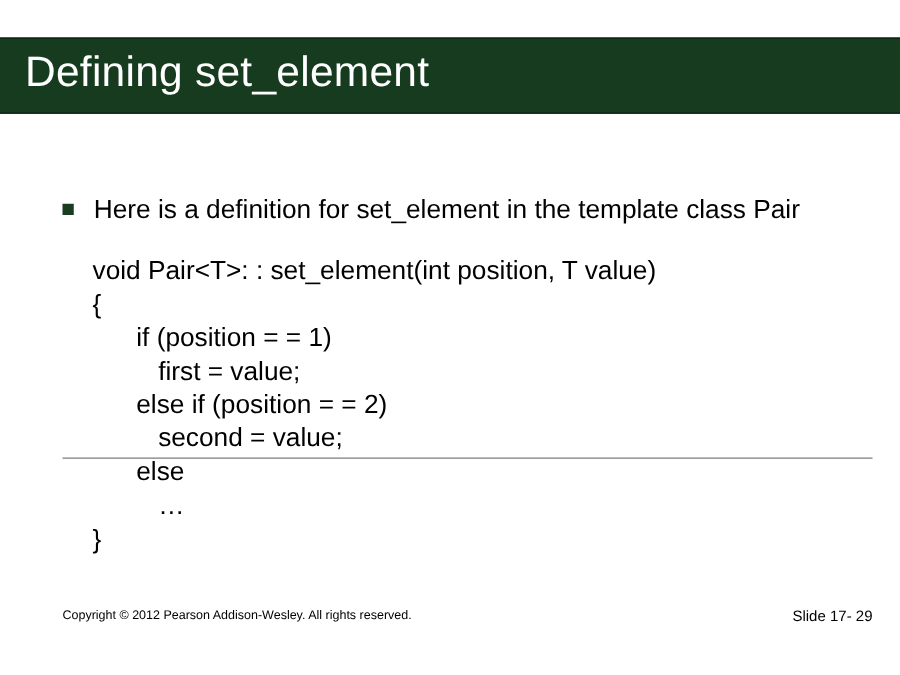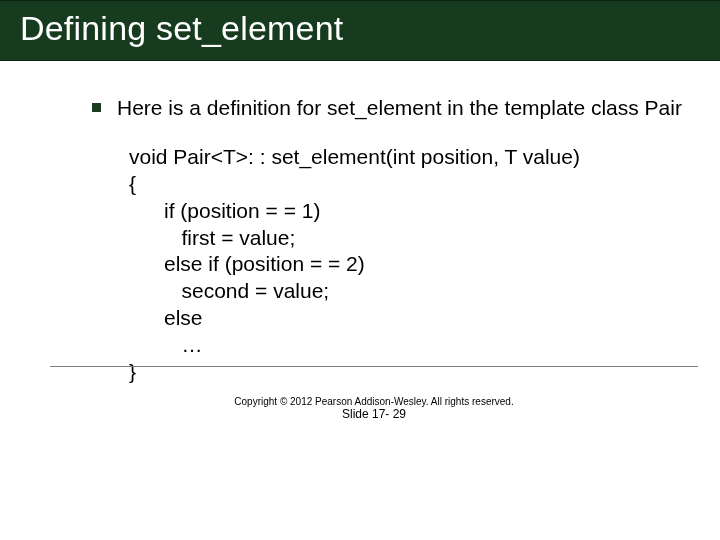--- a/index.html
+++ b/index.html
@@ -3,41 +3,42 @@
 <meta charset="utf-8">
 <style>
   * { margin: 0; padding: 0; box-sizing: border-box; }
   html, body { width: 720px; height: 540px; font-family: Arial, Helvetica, sans-serif; background: #ffffff; }
   .slide {
     width: 720px;
     height: 403px;
     display: flex;
     flex-direction: column;
     position: relative;
+    gap: 30px;
   }
   .top-band {
     background: #000000;
     height: 22px;
     width: 100%;
   }
   .title-band {
     background: #163b1e;
     padding: 8px 20px 12px 20px;
     border-top: 1px solid #0a2010;
     border-bottom: 1px solid #0a2010;
   }
   .title {
     color: #ffffff;
     font-size: 34px;
     font-weight: 400;
     letter-spacing: 0.2px;
   }
   .body-area {
     flex: 1 1 auto;
-    padding: 34px 20px 10px 92px;
+    padding: 34px 20px 10px 50px;
     color: #000000;
     font-size: 21px;
     line-height: 1.28;
   }
   .bullet-row {
     display: flex;
     align-items: flex-start;
     gap: 16px;
     margin-bottom: 22px;
   }
@@ -45,31 +46,30 @@
     width: 9px;
     height: 9px;
     background: #1a3d22;
     margin-top: 8px;
     flex: 0 0 auto;
   }
   .bullet-text {
     flex: 1 1 auto;
   }
   .code {
-    margin-left: 37px;
+    margin-left: 24px;
     white-space: pre;
     font-family: Arial, Helvetica, sans-serif;
   }
   .footer {
     display: flex;
     align-items: center;
     justify-content: space-between;
     padding: 0 22px 14px 50px;
     width: 100%;
-    flex-direction: column;
   }
   .copyright {
     font-size: 10px;
     color: #000000;
   }
   .slide-num {
     font-size: 12px;
     color: #000000;
     font-weight: 400;
   }

